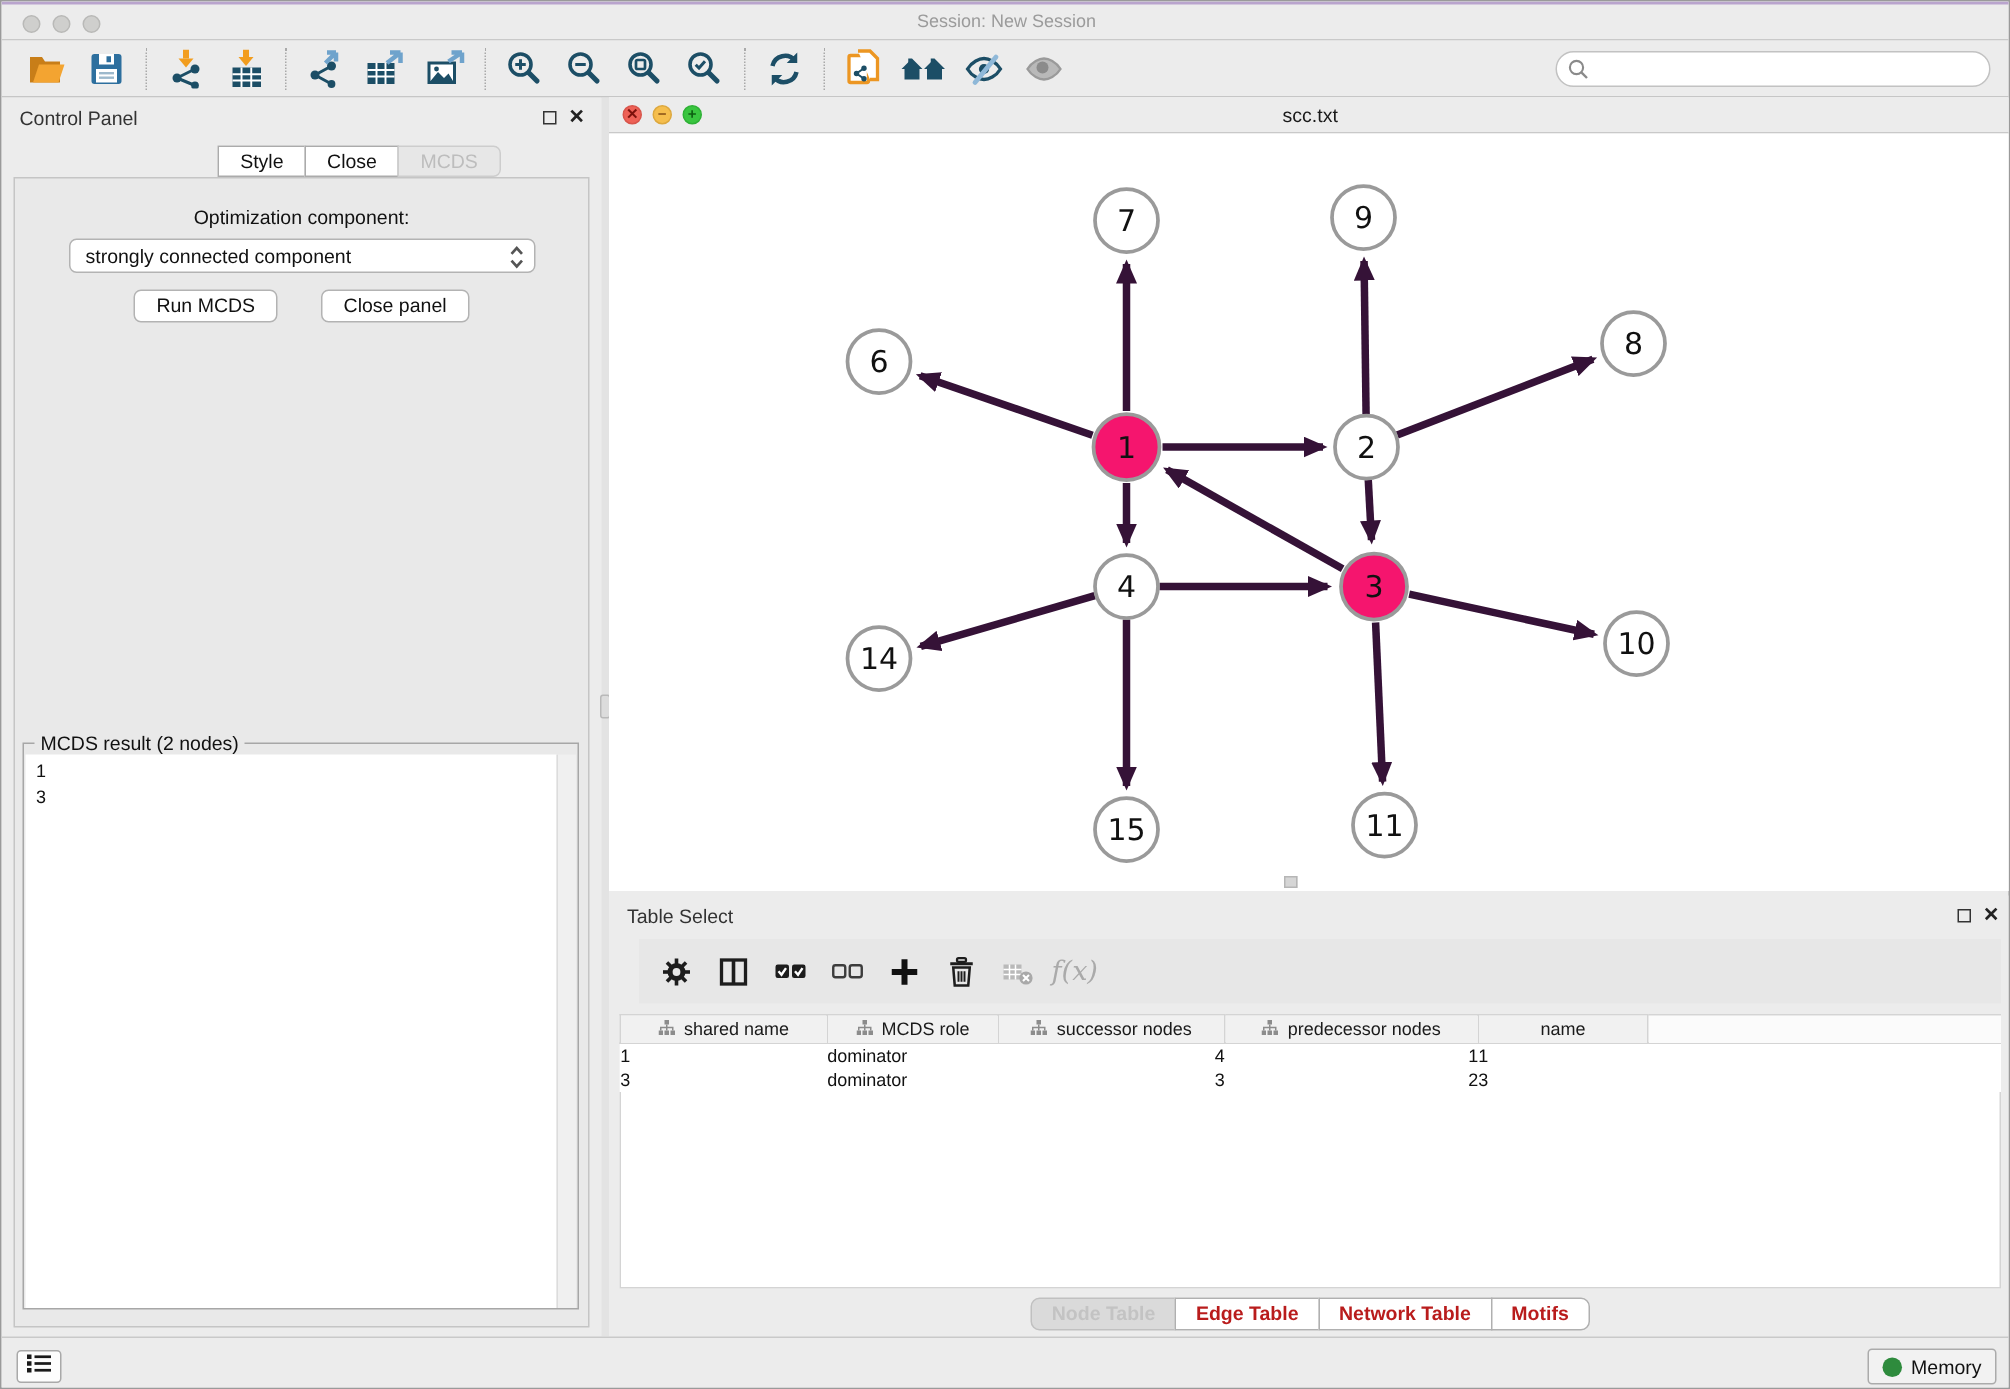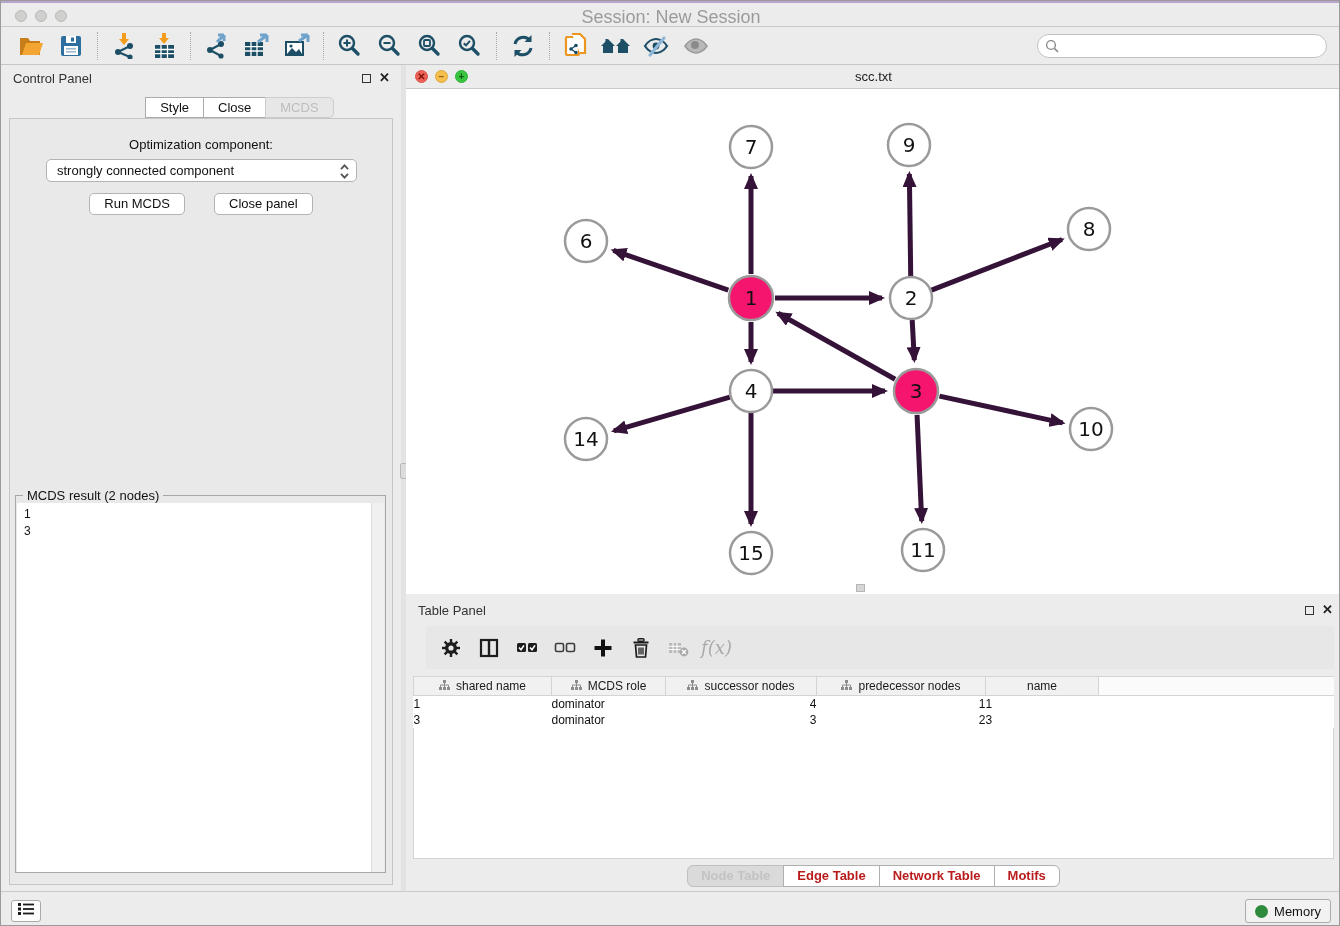--- a/index.html
+++ b/index.html
@@ -9,21 +9,21 @@
     font-family:"Liberation Sans", sans-serif; overflow:hidden; color:#222;
     border:1px solid #9a9a9a;
   }
   .abs { position:absolute; }
 
   
   .titlebar { left:0; top:0; width:1340px; height:26px; background:#ececec; border-bottom:1px solid #c9c9c9; }
   .purple-strip { left:0; top:0; width:1340px; height:2px; background:#b9a4cd; }
   .tl-dot { width:12px; height:12px; border-radius:50%; top:9px; }
   .tl-gray { background:#cfcfcd; border:1px solid #b9b9b7; }
-  .title-text { left:0; top:6px; width:1340px; text-align:center; font-size:18px; color:#9b9b9b; }
+  .title-text { left:0; top:6px; width:1340px; text-align:center; font-size:12px; color:#9b9b9b; }
 
   
   .toolbar { left:0; top:26px; width:1340px; height:38px; background:#ececec; border-bottom:1px solid #c6c6c6;
              display:flex; align-items:center; padding-left:10px; }
   .tb-btn { width:40px; height:32px; display:flex; align-items:center; justify-content:center; }
   .tb-sep { width:1px; height:28px; border-left:1px dotted #a9a9a9; margin:0 6px; }
   .search-wrap { position:absolute; right:14px; top:7px; width:290px; height:24px; }
   .search-input { width:100%; height:100%; border:1px solid #c2c2c2; border-radius:12px; background:#fff;
                   padding-left:26px; font-size:13px; outline:none; font-family:"Liberation Sans",sans-serif;}
   .search-icon { position:absolute; left:8px; top:5px; }
@@ -359,21 +359,21 @@
             <circle cx="517" cy="461" r="21" fill="#ffffff" stroke="#9a9a9a" stroke-width="2.5"></circle>
             <text x="517" y="461" text-anchor="middle" dy="0.36em" font-size="20" fill="#111" font-family="&quot;DejaVu Sans&quot;, sans-serif">11</text>
           </g>
       </svg>
       <div class="hthumb"></div>
     </div>
   </div>
 
   <div class="abs table-panel">
     <div class="panel-header">
-      <div class="panel-title">Table Panel</div>
+      <div class="panel-title">Table Select</div>
       <div class="float-box" style="left:899px;"></div>
       <div class="close-x" style="left:916px;">✕</div>
     </div>
     <div class="tp-toolbar">
       <div class="tp-btn">
         <svg width="20" height="20" viewBox="0 0 20 20">
             <g fill="#1d1d1d">
               <rect x="8.8" y="1" width="2.4" height="18"></rect>
               <rect x="8.8" y="1" width="2.4" height="18" transform="rotate(45 10 10)"></rect>
               <rect x="8.8" y="1" width="2.4" height="18" transform="rotate(90 10 10)"></rect>

